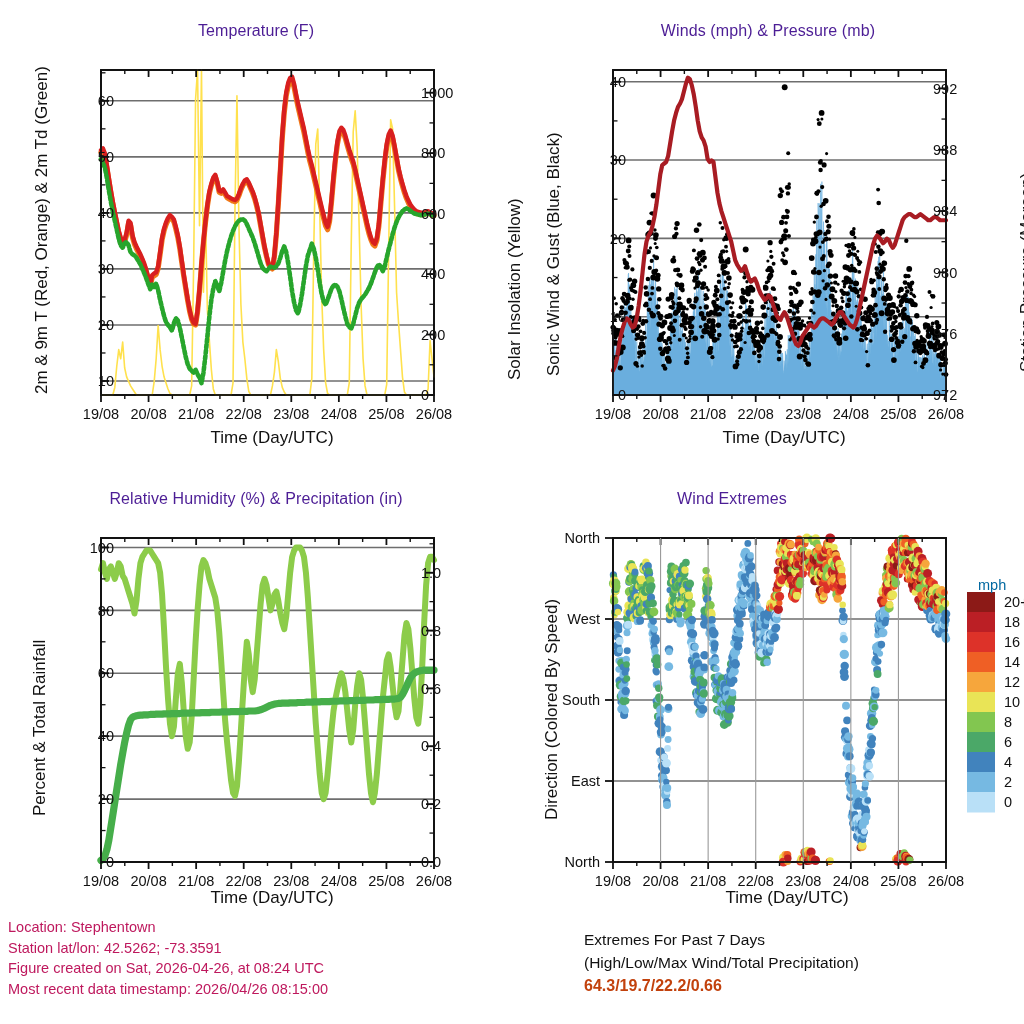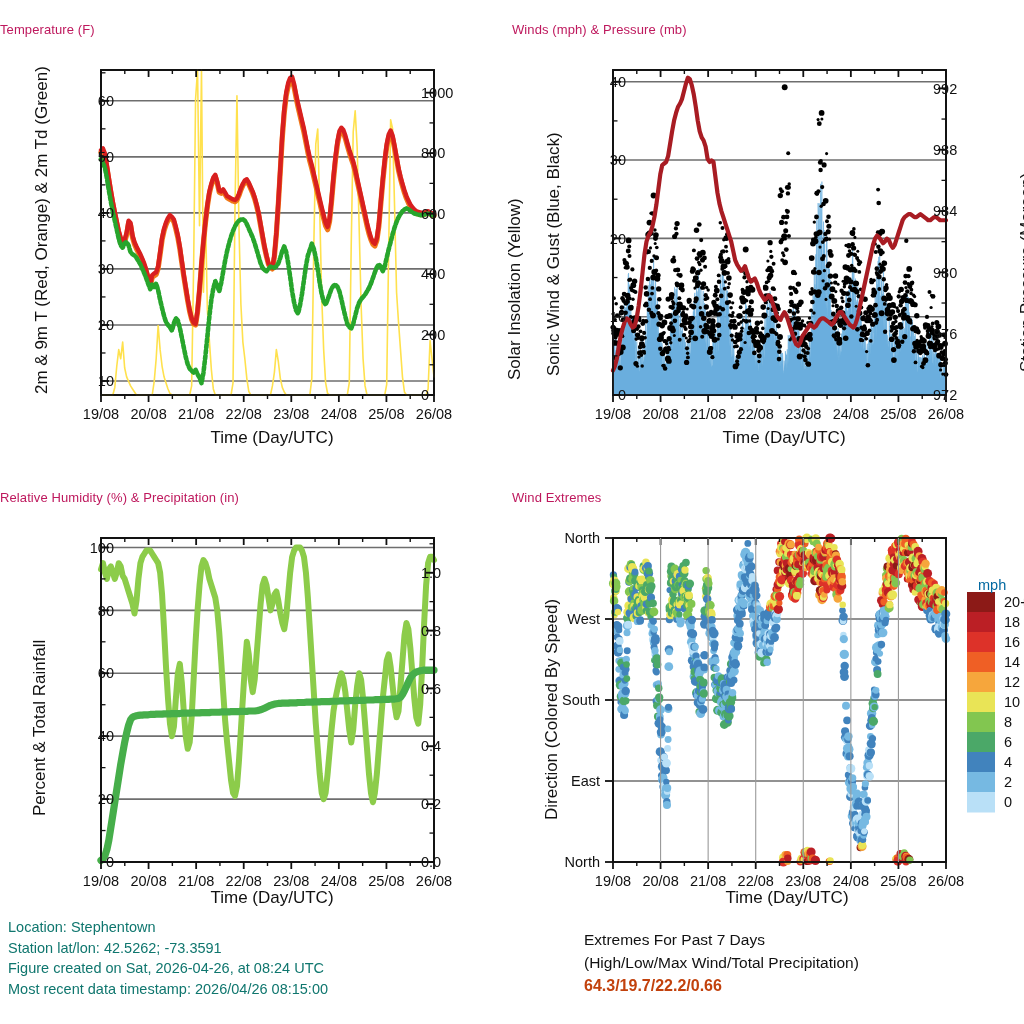--- a/index.html
+++ b/index.html
@@ -8,33 +8,33 @@
   }
   body {
     font-family: "Liberation Sans", sans-serif;
     color: #000000;
     -webkit-font-smoothing: antialiased;
   }
   #page { position: relative; width: 1024px; height: 1024px; }
 
   .panel { position: absolute; }
   .panel-title {
-    position: absolute; width: 100%; text-align: left;
-    font-size: 13px; color: #be185d; letter-spacing: 0.1px;
+    position: absolute; width: 100%; text-align: center;
+    font-size: 16px; color: #4c1d95; letter-spacing: 0.1px;
   }
   .axis-title {
     position: absolute; font-size: 17px; color: #111;
     text-align: center; white-space: nowrap;
   }
   .axis-title.vert { transform-origin: 0 0; }
 
   svg { display: block; overflow: visible; }
 
   .footer-block {
-    position: absolute; font-size: 14.5px; line-height: 20.5px; color: #0f766e;
+    position: absolute; font-size: 14.5px; line-height: 20.5px; color: #be185d;
     white-space: nowrap;
   }
   .footer-line { display: block; }
   .extremes-block {
     position: absolute; font-size: 15.5px;
     line-height: 23px; color: #111; white-space: nowrap;
   }
   .extremes-values {
     font-weight: bold; color: #c2410c; font-size: 16px;
   }

